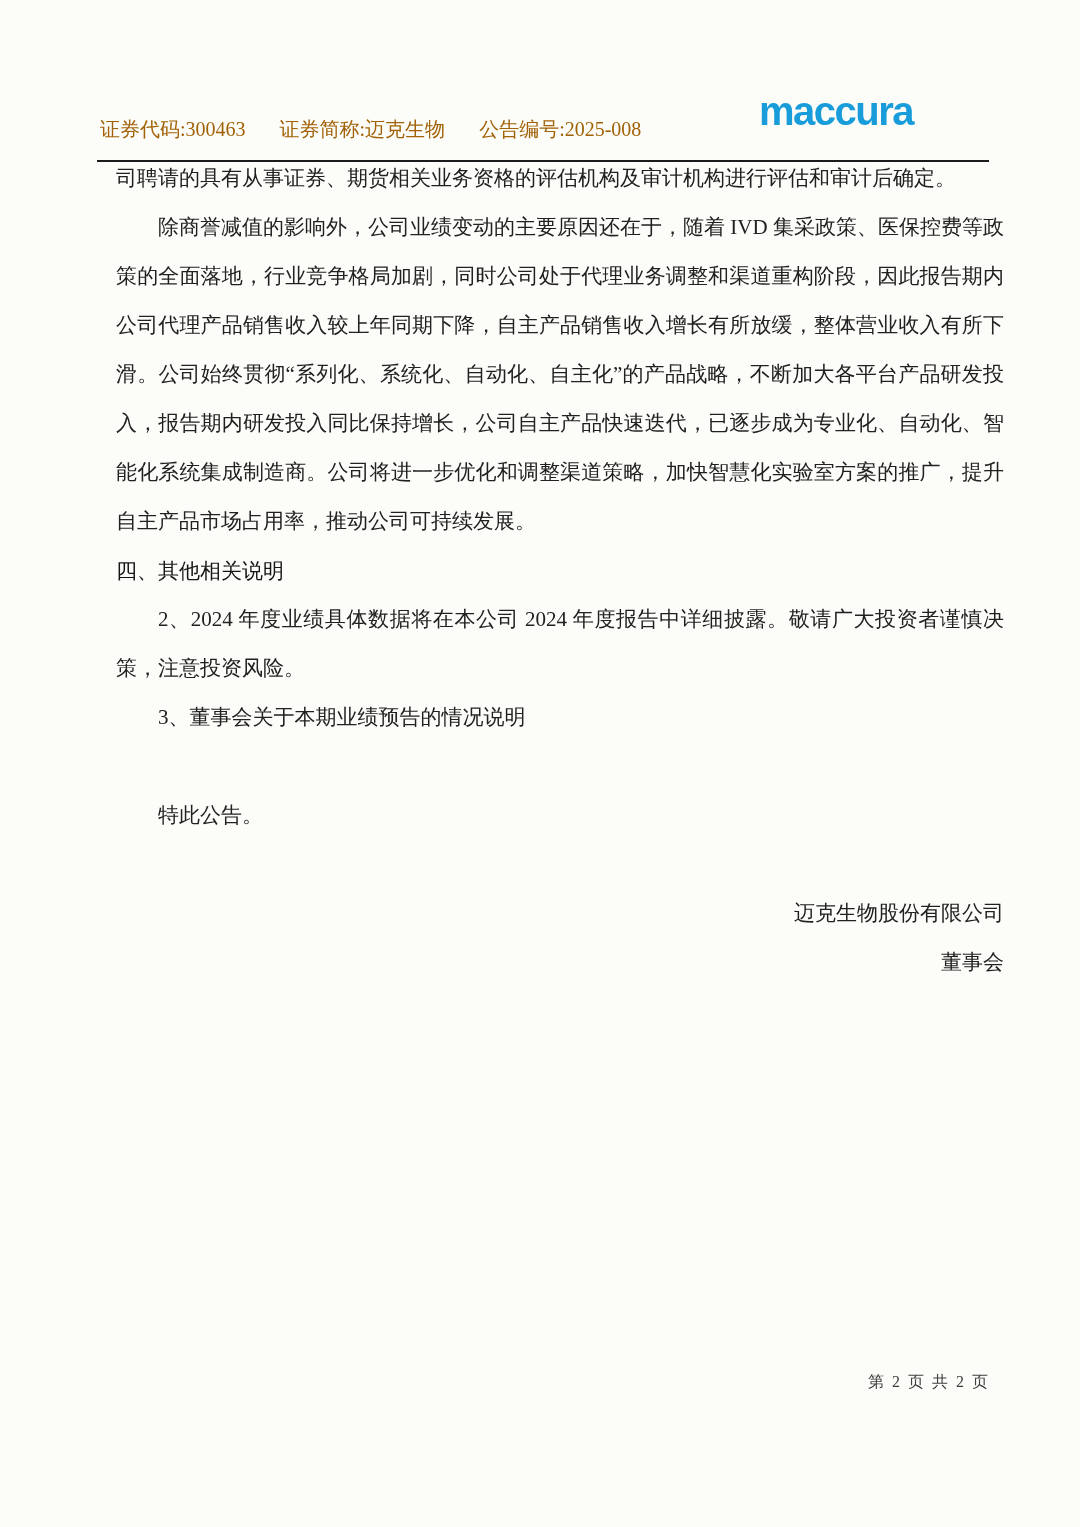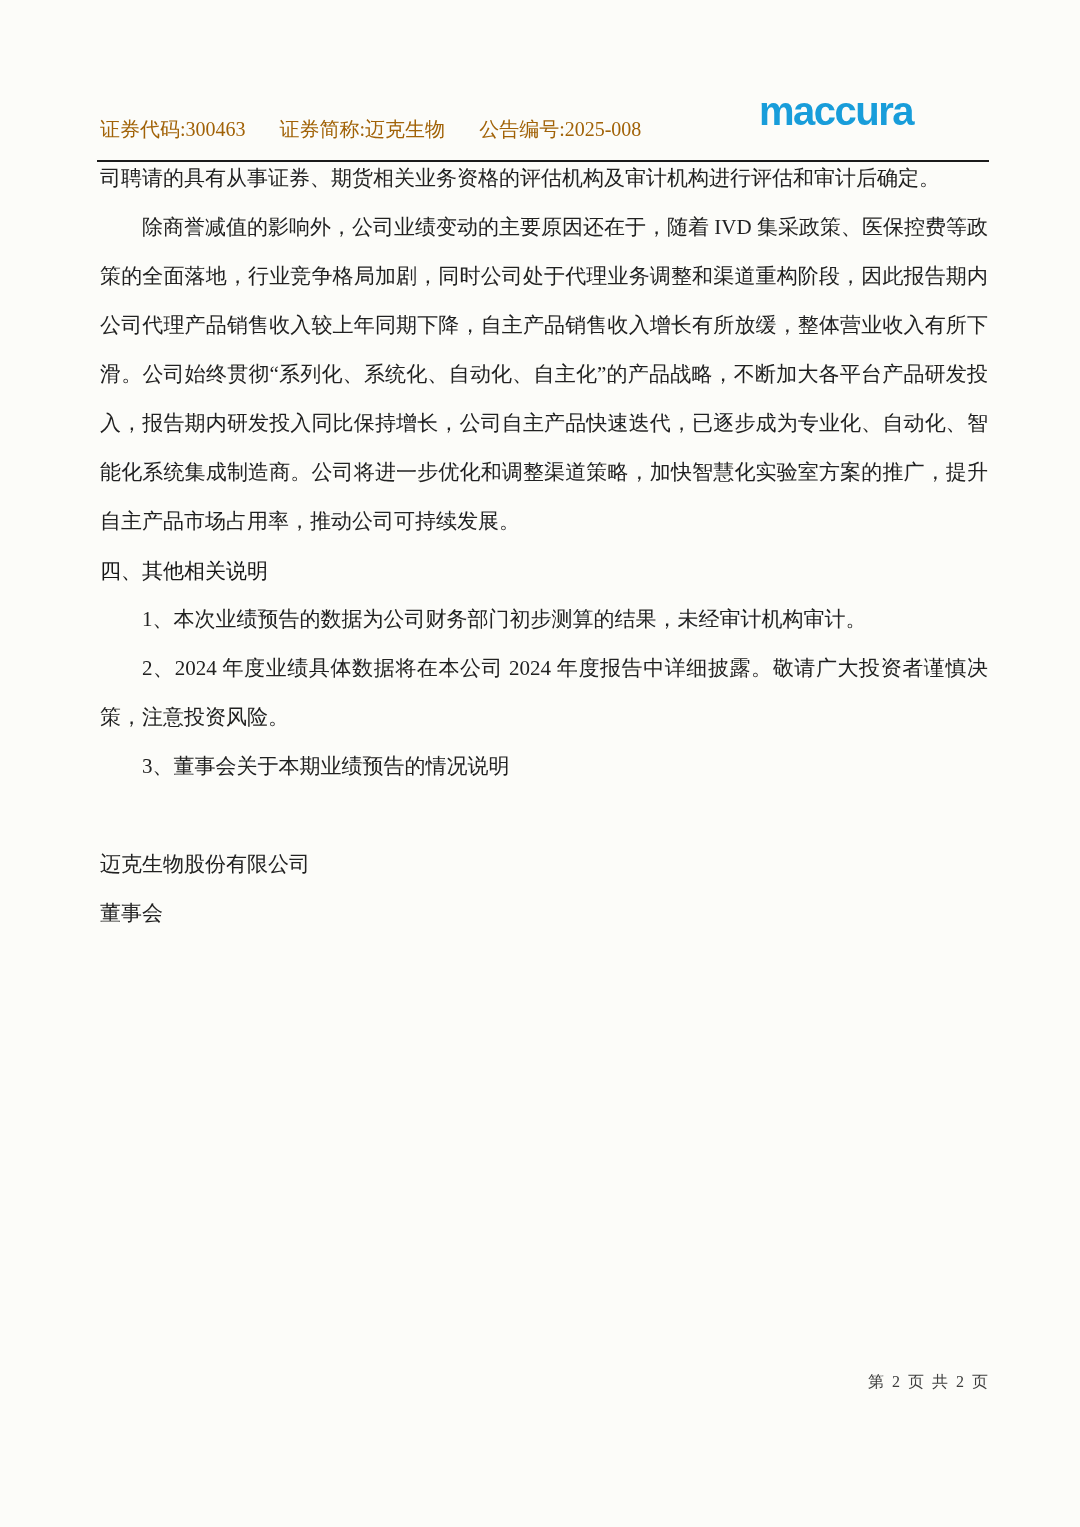--- a/index.html
+++ b/index.html
@@ -41,21 +41,21 @@
   .header-rule {
     position: absolute;
     left: 97px;
     top: 160px;
     width: 892px;
     height: 2px;
     background: #1b1b1b;
   }
   .doc-body {
     position: absolute;
-    left: 100px;
+    left: 116px;
     top: 154px;
     width: 888px;
     font-size: 21px;
     line-height: 49px;
     text-align: justify;
     text-justify: inter-ideograph;
   }
   .doc-body p { margin: 0; }
   p.indent { text-indent: 42px; }
   p.heading {
@@ -65,21 +65,21 @@
     color: #141414;
     text-align: left;
   }
   p.closing {
     margin-top: 49px;
     text-indent: 42px;
     text-align: left;
   }
   .signature {
     margin-top: 49px;
-    text-align: left;
+    text-align: right;
   }
   .signature div { line-height: 49px; }
   .footer {
     position: absolute;
     right: 90px;
     top: 1372px;
     font-size: 16px;
     letter-spacing: 2px;
     color: #3d3d3d;
   }
@@ -96,23 +96,23 @@
   </div>
 
   <div class="logo">maccura</div>
 
   <div class="header-rule"></div>
 
   <div class="doc-body">
     <p>司聘请的具有从事证券、期货相关业务资格的评估机构及审计机构进行评估和审计后确定。</p>
     <p class="indent">除商誉减值的影响外，公司业绩变动的主要原因还在于，随着 IVD 集采政策、医保控费等政策的全面落地，行业竞争格局加剧，同时公司处于代理业务调整和渠道重构阶段，因此报告期内公司代理产品销售收入较上年同期下降，自主产品销售收入增长有所放缓，整体营业收入有所下滑。公司始终贯彻“系列化、系统化、自动化、自主化”的产品战略，不断加大各平台产品研发投入，报告期内研发投入同比保持增长，公司自主产品快速迭代，已逐步成为专业化、自动化、智能化系统集成制造商。公司将进一步优化和调整渠道策略，加快智慧化实验室方案的推广，提升自主产品市场占用率，推动公司可持续发展。</p>
     <p class="heading">四、其他相关说明</p>
-    <p class="indent">1、本次业绩预告的数据为公司财务部门初步测算的结果，未经审计机构审计。</p>
     <p class="indent">2、2024 年度业绩具体数据将在本公司 2024 年度报告中详细披露。敬请广大投资者谨慎决策，注意投资风险。</p>
     <p class="indent">3、董事会关于本期业绩预告的情况说明</p>
+    <p class="closing">特此公告。</p>
 
     <div class="signature">
       <div>迈克生物股份有限公司</div>
       <div>董事会</div>
     </div>
   </div>
 
   <div class="footer">第 2 页 共 2 页</div>
 
 </div>

